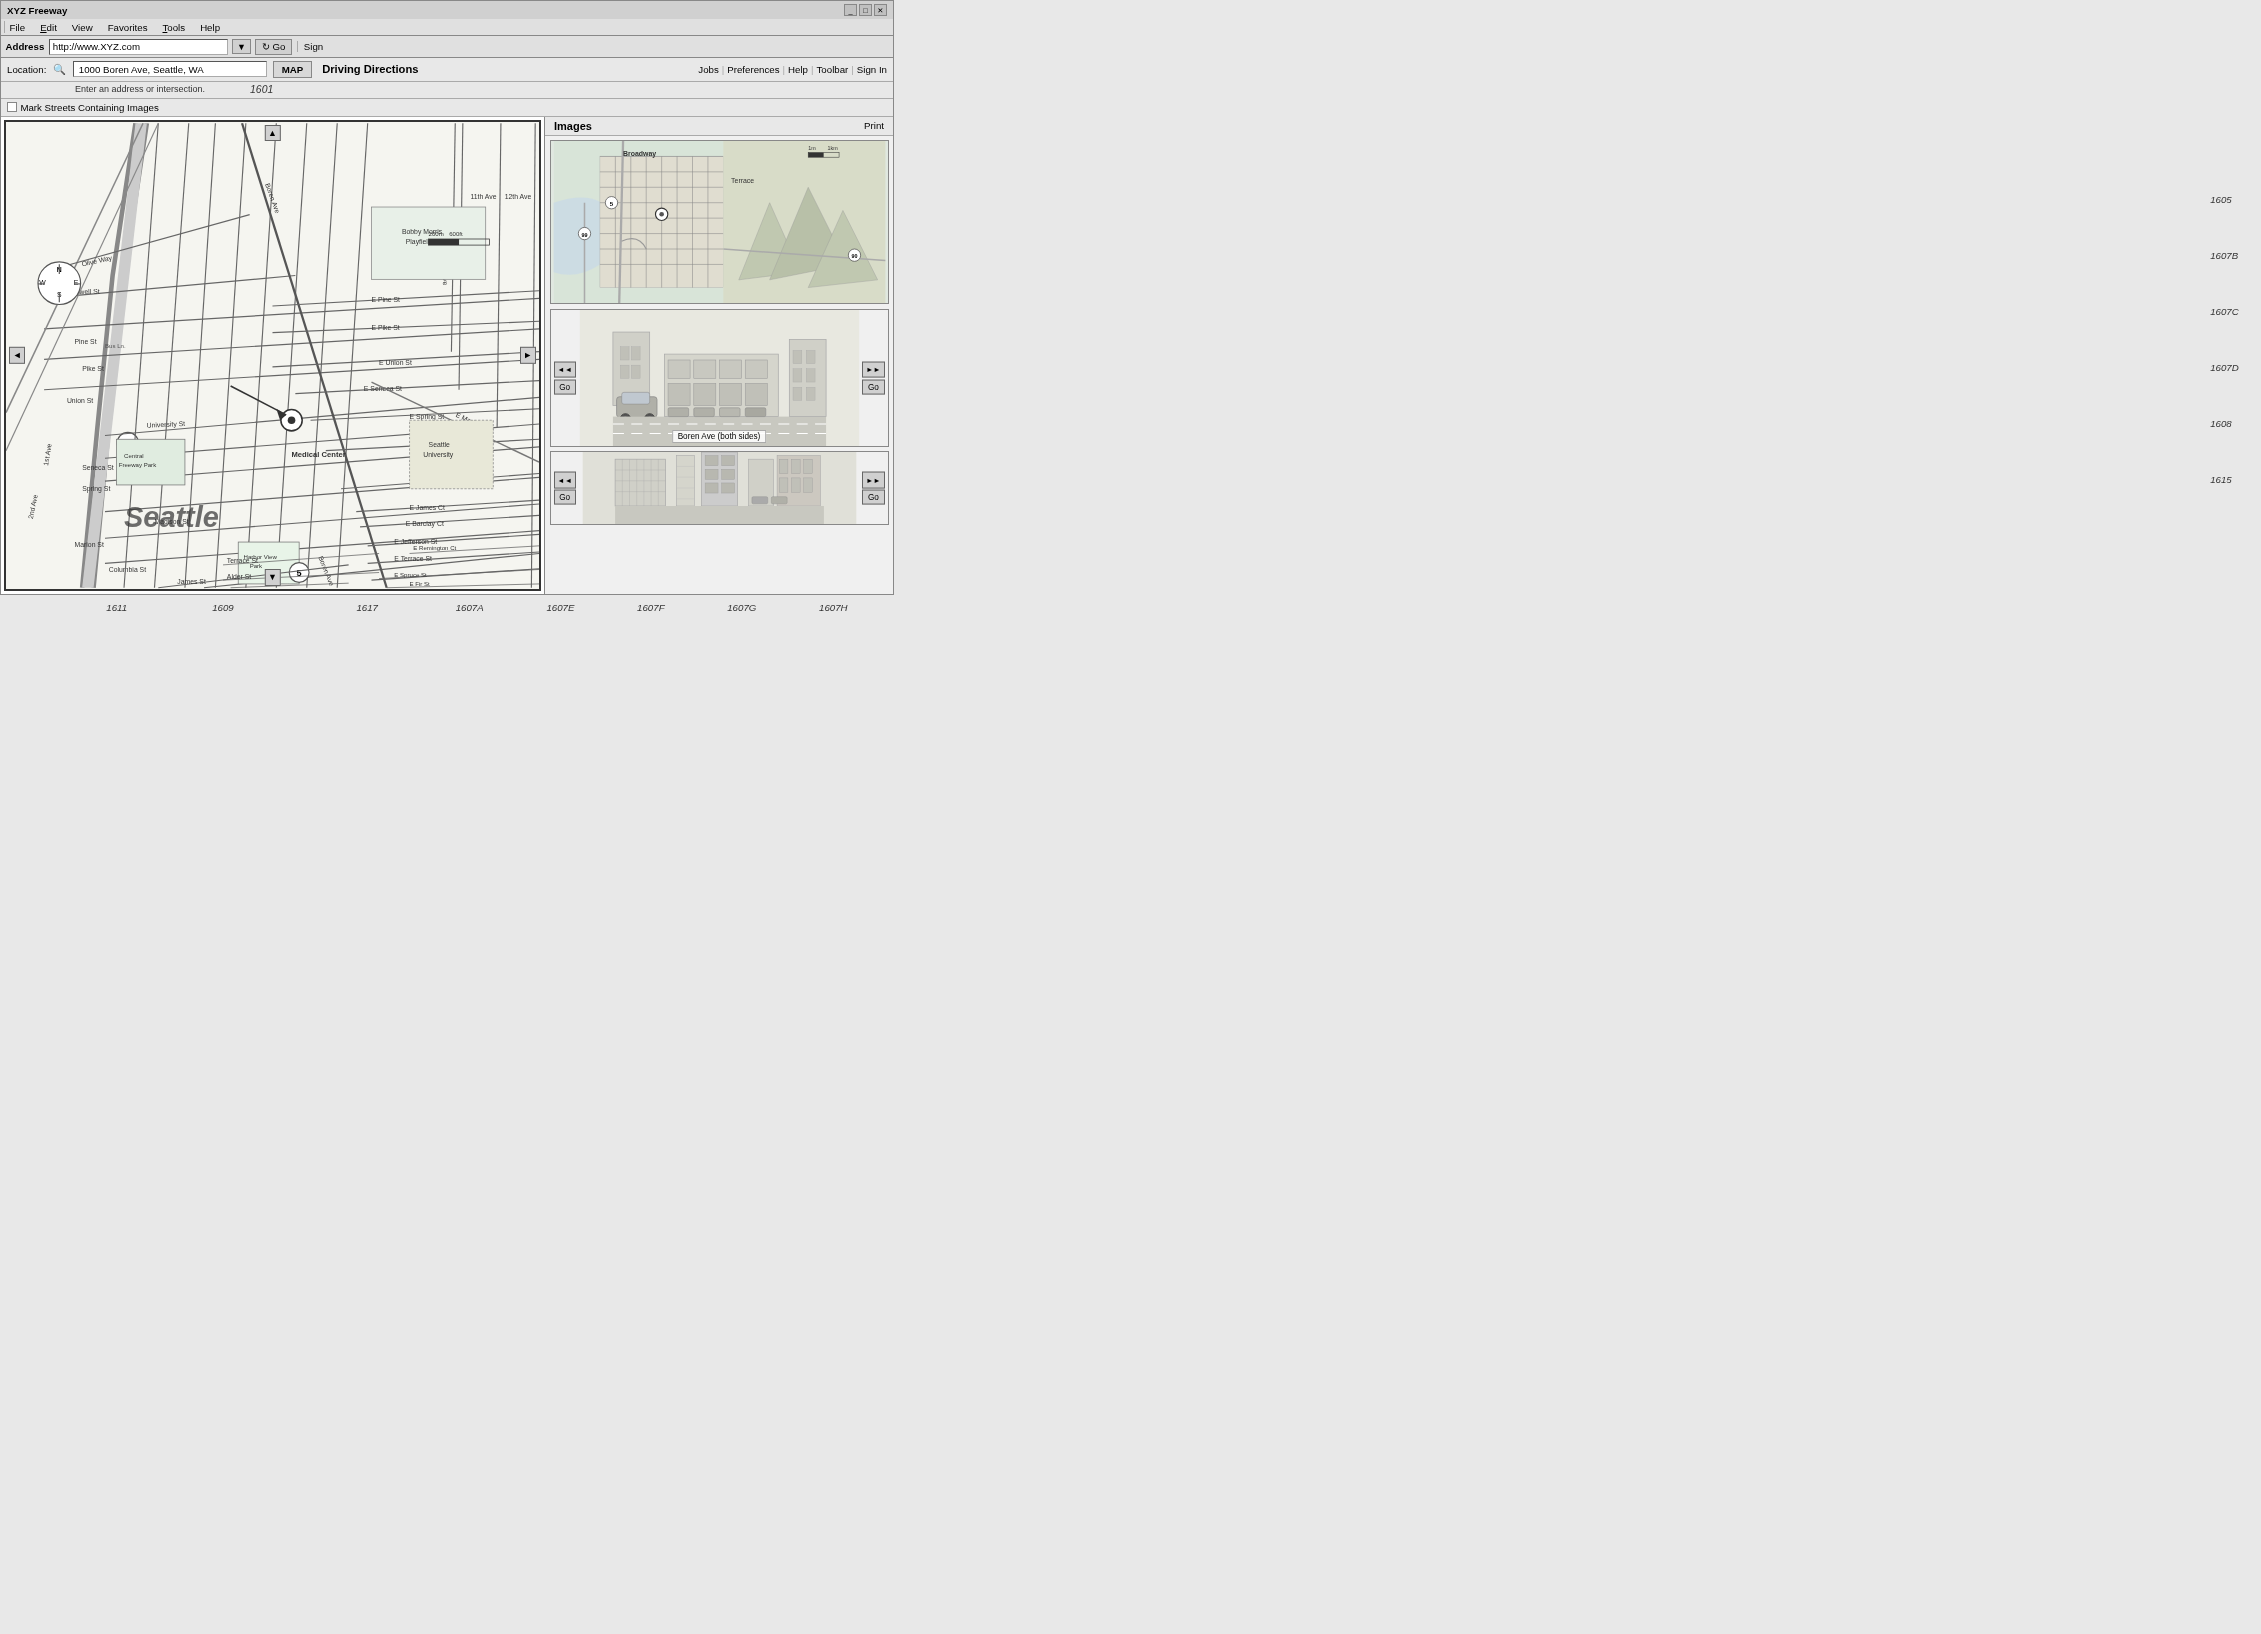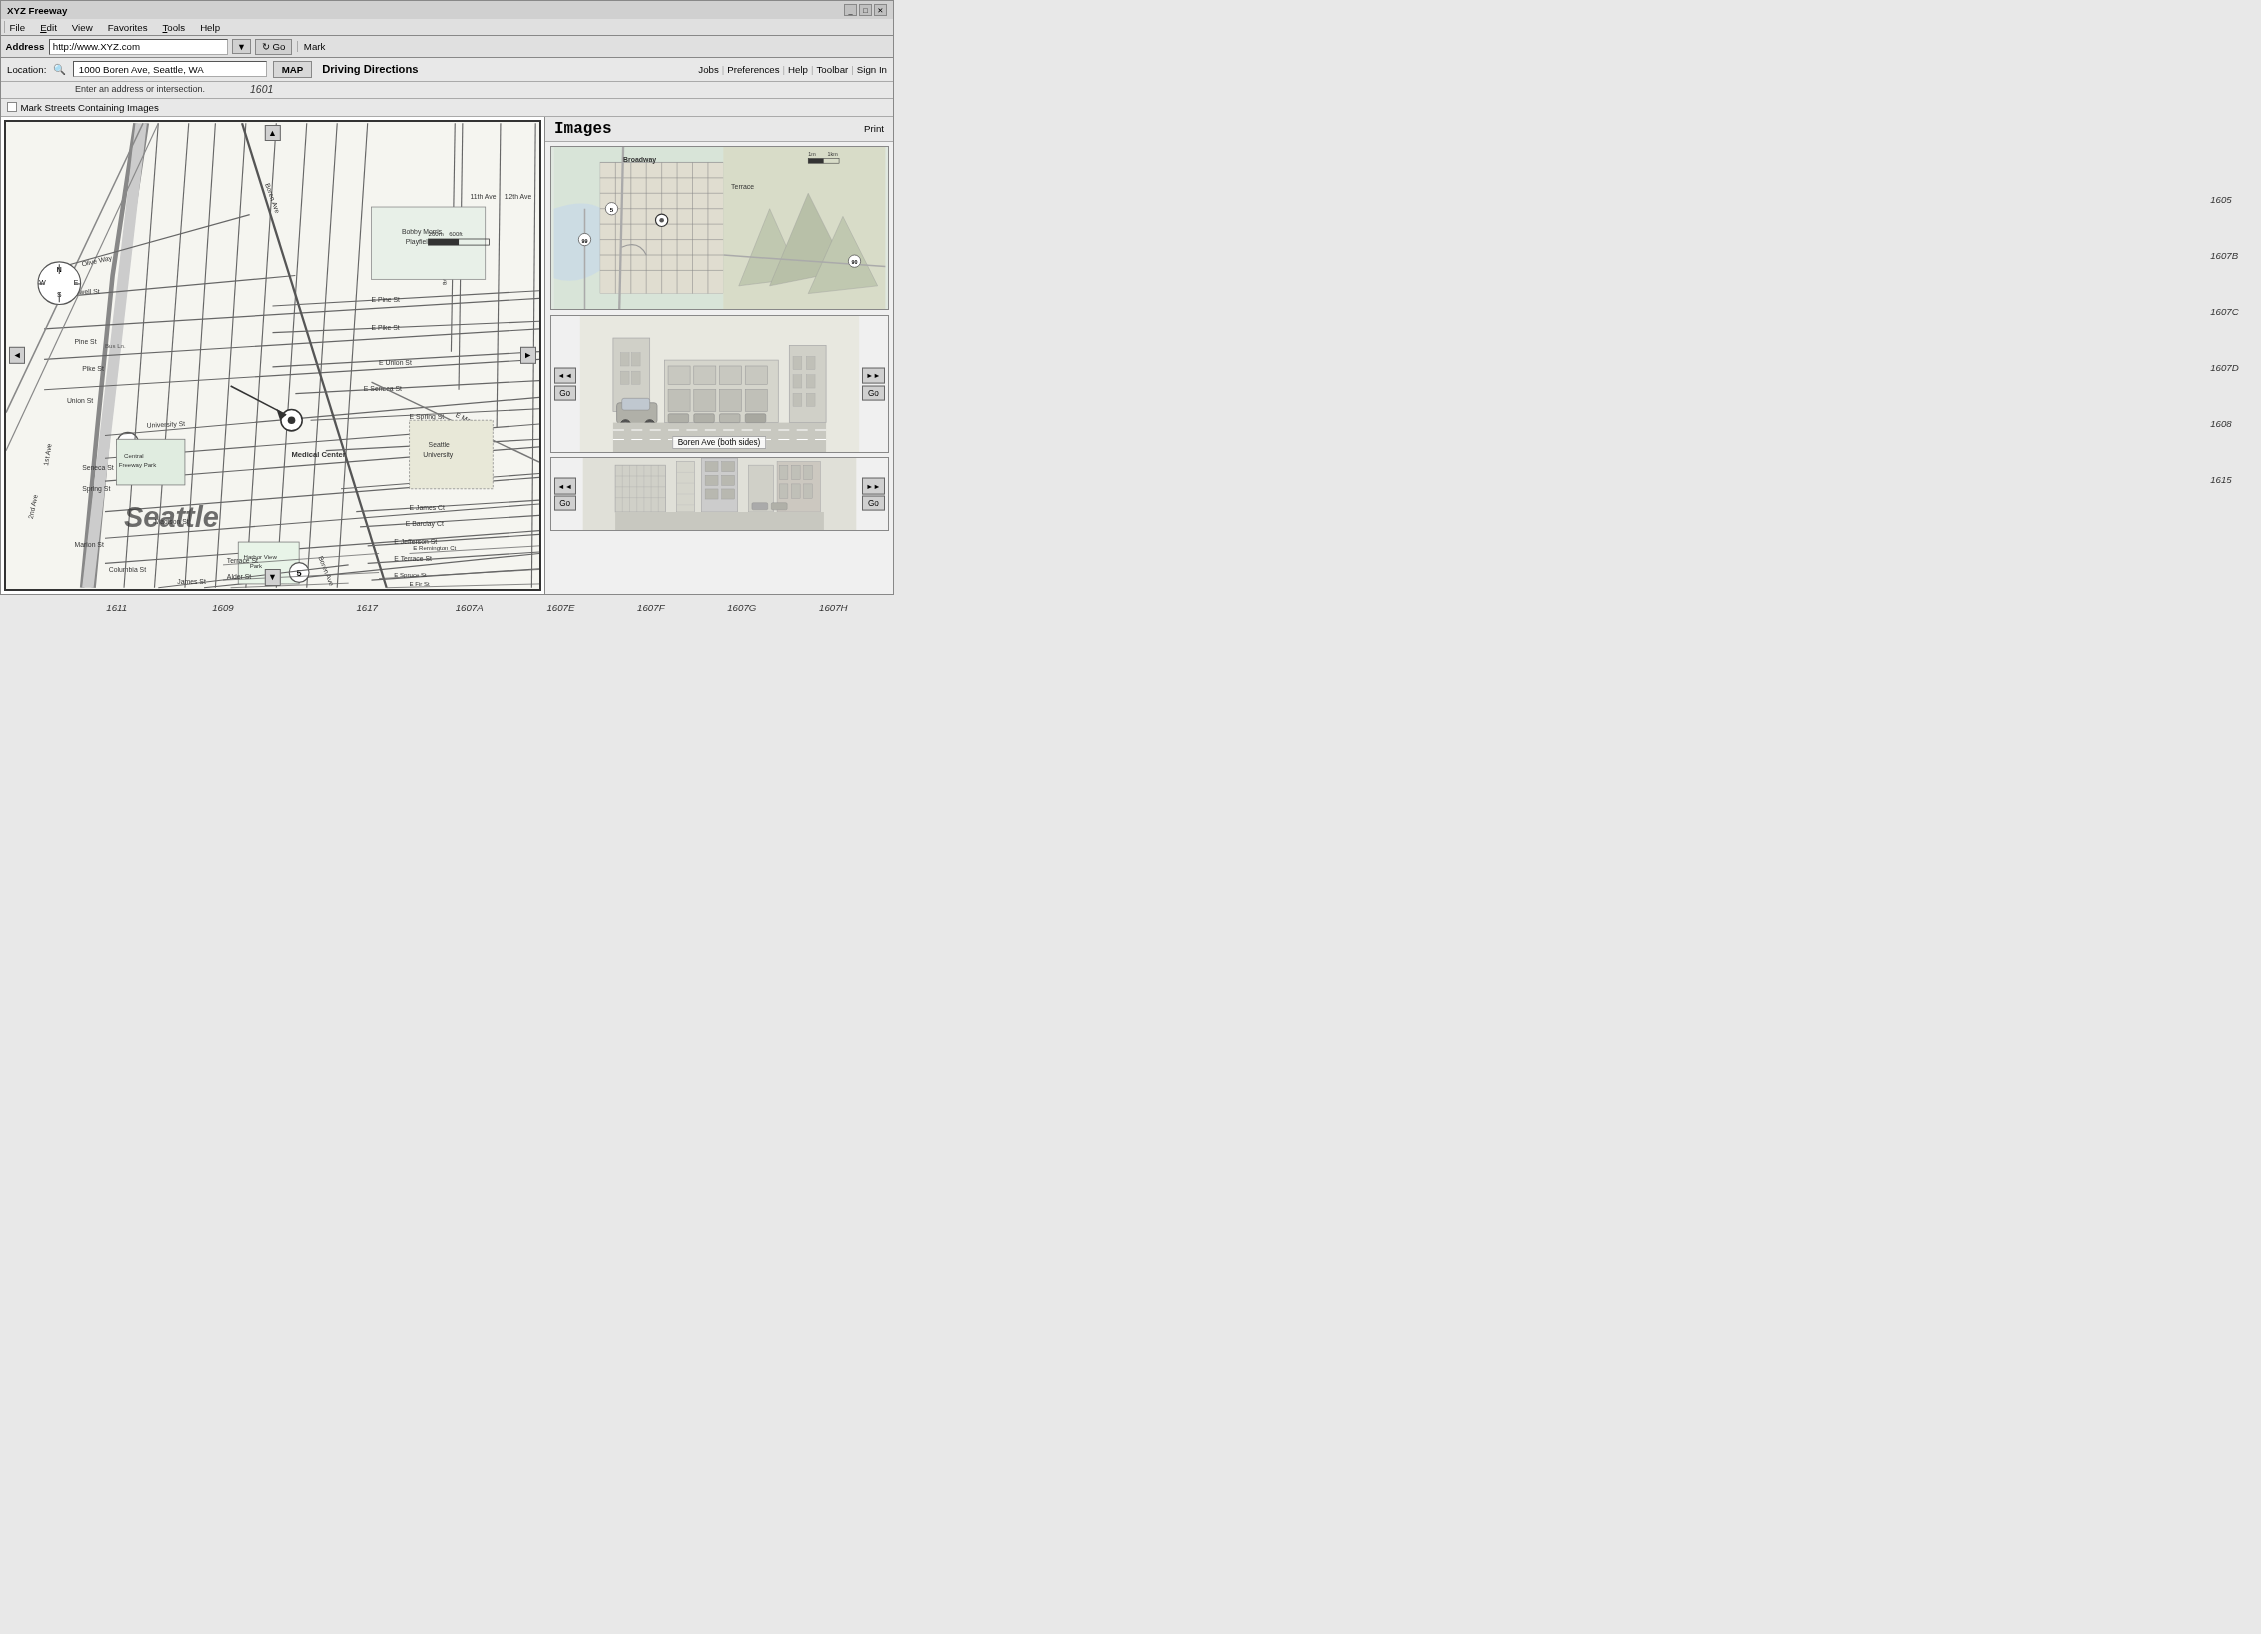--- a/index.html
+++ b/index.html
@@ -243,21 +243,21 @@
     }
 
     .images-header {
       display: flex;
       align-items: center;
       justify-content: space-between;
       padding: 3px 9px;
       border-bottom: 0.7px solid #aaa;
       background: #e8e8e8;
     }
-    .images-title { font-size: 16px; font-weight: bold; font-family: Liberation Mono, monospace; }
+    .images-title { font-size: 11px; font-weight: bold; }
     .print-btn { font-size: 9.7px; cursor: pointer; padding-left: 29px; }
 
     
     .mini-map-area {
       height: 164px;
       border: 1.5px solid #888;
       margin: 4.5px;
       background: #e0e8e0;
       position: relative;
       overflow: hidden;
@@ -348,21 +348,21 @@
 </div>
 
 <div class="addressbar">
   <span class="address-label">Address</span>
   <input class="address-input" type="text" value="http://www.XYZ.com" style="">
   <div class="address-dropdown">▼</div>
   <div class="go-btn">
     <span>↻</span>
     <span>Go</span>
   </div>
-  <span class="links-label">Mark</span>
+  <span class="links-label">Sign</span>
 </div>
 
 <div class="main-container">
 
   <div class="toolbar-row">
     <span class="location-label">Location:</span>
     <span class="search-icon-inline">🔍</span>
     <input class="location-input" type="text" value="1000 Boren Ave, Seattle, WA" style="">
     <button class="map-btn">MAP</button>
     <button class="driving-directions-btn">Driving Directions</button>

